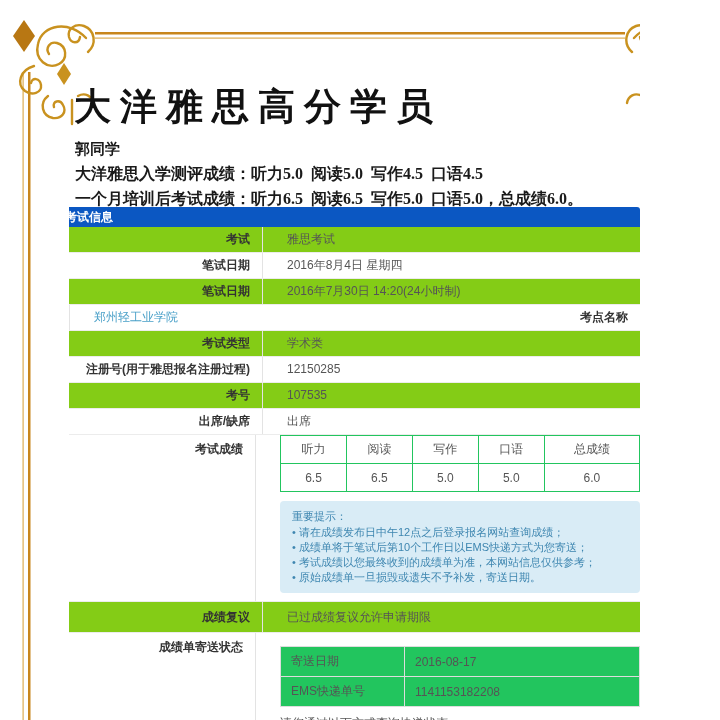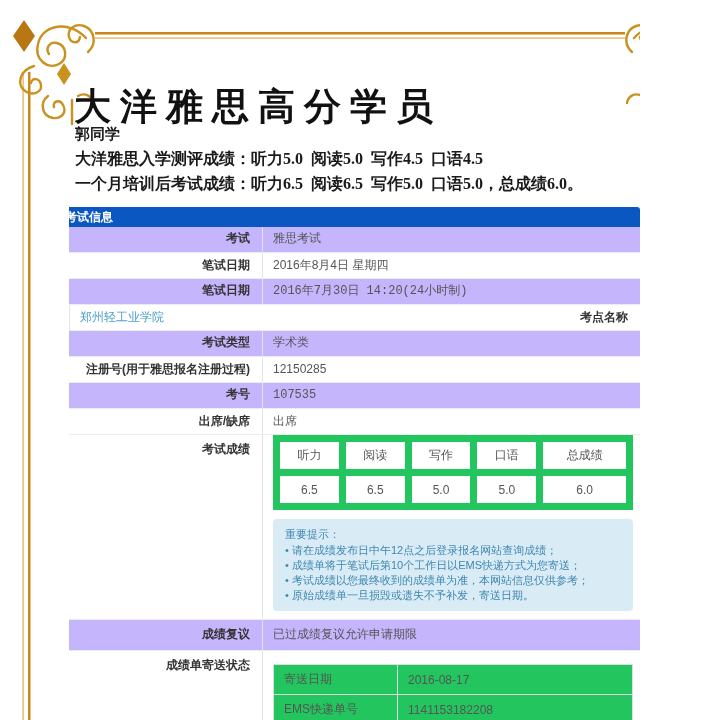--- a/index.html
+++ b/index.html
@@ -4,45 +4,45 @@
 <style>
   html,body{margin:0;padding:0;background:#fff;}
   .canvas{position:relative;width:640px;height:720px;background:#fff;overflow:hidden;
           font-family:"Liberation Sans",sans-serif;}
   svg.frame{position:absolute;left:0;top:0;z-index:1;}
 
   .title{position:absolute;left:74px;top:82px;z-index:2;margin:0;
          font-family:"DejaVu Serif",serif;font-weight:bold;font-size:37px;
          letter-spacing:9px;color:#111;white-space:nowrap;}
 
-  .intro{position:absolute;left:75px;top:125px;z-index:2;width:580px;
+  .intro{position:absolute;left:75px;top:140px;z-index:2;width:580px;
          font-family:"Liberation Serif",serif;font-weight:bold;color:#1a1a1a;}
   .intro p{margin:0 0 7px 0;font-size:16px;line-height:18px;white-space:pre-wrap;}
   .intro .student{font-size:15px;}
 
   .panel{position:absolute;left:69px;top:207px;width:571px;z-index:2;
          font-size:12px;color:#555;background:#fff;}
   .panel-header{height:20px;line-height:20px;background:#0B57C2;color:#fff;
                 font-weight:bold;font-size:12px;overflow:hidden;border-radius:0 3px 0 0;}
   .panel-header span{display:inline-block;margin-left:-4px;}
 
   .row{display:flex;border-bottom:1px solid #ececec;}
-  .row.alt{background:#c4b5fd;font-family:Liberation Mono, monospace;}
+  .row.alt{background:#84cc16;}
   .cell.label{width:193px;box-sizing:border-box;text-align:right;padding-right:12px;
               font-weight:bold;color:#333;}
-  .cell.value{flex:1;box-sizing:border-box;border-left:1px solid #e3e3e3;padding-left:10px;}
+  .cell.value{flex:1;box-sizing:border-box;border-left:1px solid #e3e3e3;padding-left:24px;}
   .row.h25 .cell{line-height:25px;height:25px;white-space:nowrap;overflow:hidden;}
   .row.h30 .cell{line-height:30px;height:30px;white-space:nowrap;overflow:hidden;}
   .row.tall .cell.label{padding-top:7px;line-height:14px;}
   .row.tall .cell.value{padding-top:0;padding-bottom:8px;}
 
   a.link{color:#4AA0C8;text-decoration:none;}
 
   table.score-table{border-collapse:collapse;width:360px;margin-top:0;}
-  table.score-table th,table.score-table td{border:7px solid #22c55e;height:25px;
+  table.score-table th,table.score-table td{border:1px solid #22c55e;height:25px;
       text-align:center;font-weight:normal;color:#555;font-size:12px;background:#fff;}
 
   .notice{width:360px;box-sizing:border-box;margin-top:9px;background:#D9ECF6;
           border-radius:4px;padding:8px 12px;color:#3E86B0;font-size:11px;line-height:15px;}
   .notice .nt{margin:0 0 1px 0;}
   .notice ul{margin:0;padding:0;list-style:none;}
   .notice li{padding-left:13px;text-indent:-13px;margin:0;}
   .notice li::before{content:"•  ";}
 
   table.ship-table{border-collapse:collapse;width:360px;margin-top:13px;}

